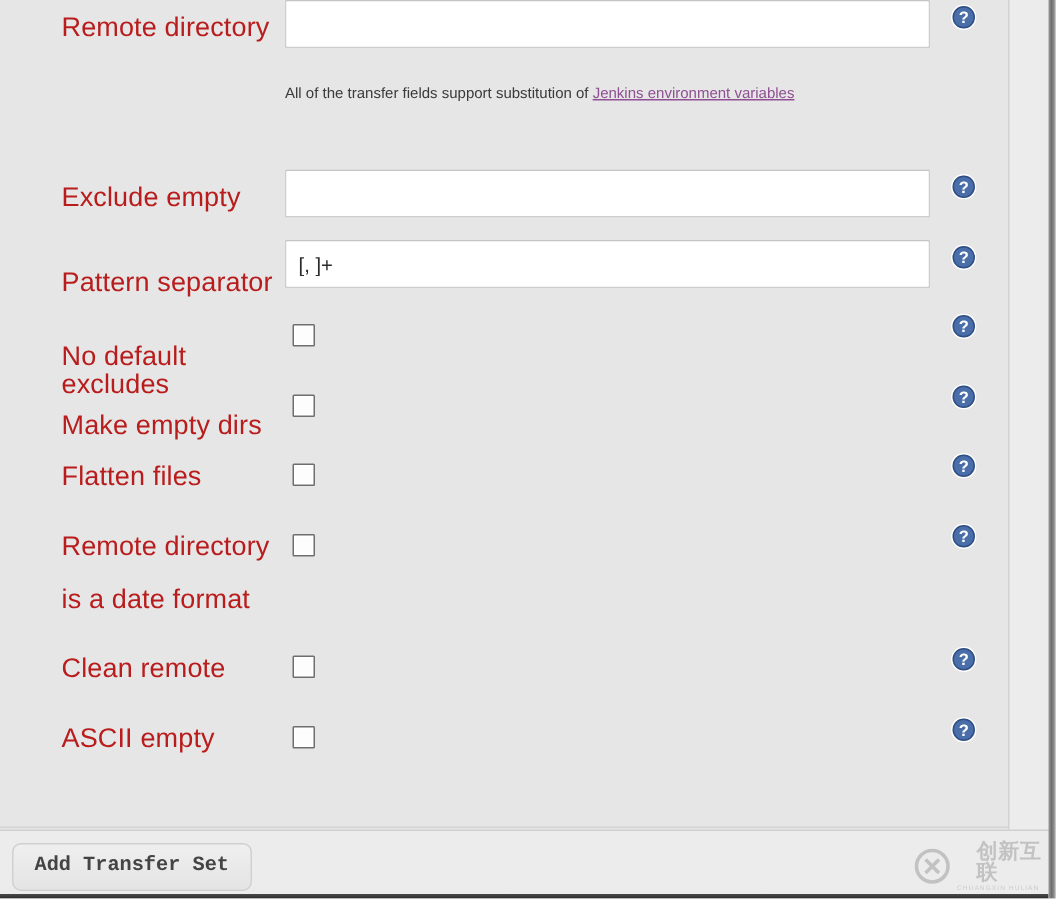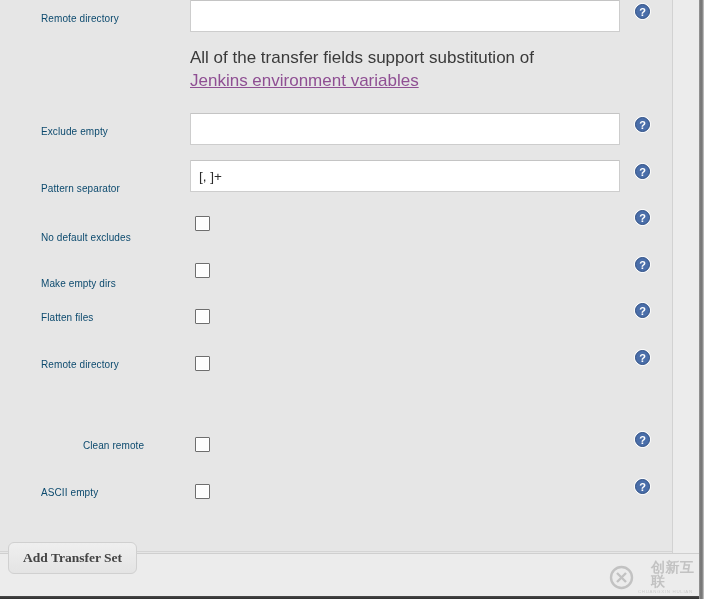--- a/index.html
+++ b/index.html
@@ -50,22 +50,22 @@
   .row {
     position: absolute;
     left: 0;
     width: 672px;
   }
   .row-label {
     position: absolute;
     left: 41px;
     top: 0;
     width: 145px;
-    font-size: 10px;
-    color: #0c4a6e;
+    font-size: 18px;
+    color: #b91c1c;
     line-height: 19px;
     letter-spacing: .1px;
   }
   .row-label .l2 {
     display: block;
     margin-top: 16px;
   }
 
   
   .text-input {
@@ -114,22 +114,22 @@
     cursor: pointer;
   }
   .help-icon svg { display: block; }
 
   
   #transfer-note {
     position: absolute;
     left: 190px;
     top: 46px;
     width: 400px;
-    font-size: 17px;
-    line-height: 23px;
+    font-size: 10px;
+    line-height: 33px;
     color: #3a3a3a;
   }
   #transfer-note a {
     color: #8f4f93;
     text-decoration: underline;
   }
 
   
   #bottom-bar {
     position: absolute;
@@ -145,28 +145,28 @@
     position: absolute;
     left: 0;
     top: 551px;
     width: 672px;
     height: 1px;
     background: #d4d4d4;
   }
   #add-transfer-set-button {
     position: absolute;
     left: 8px;
-    top: 542px;
+    top: 562px;
     height: 32px;
     padding: 0 14px;
     background: linear-gradient(to bottom,#efefef 0%, #e4e4e4 100%);
     border: 1px solid #d0d0d0;
     border-radius: 6px;
     box-sizing: border-box;
-    font-family: Liberation Serif, serif;
+    font-family: Liberation Mono, monospace;
     font-size: 13.5px;
     font-weight: bold;
     color: #444444;
     cursor: pointer;
     line-height: 30px;
     white-space: nowrap;
   }
   #bottom-underline {
     position: absolute;
     left: 0;
@@ -290,33 +290,34 @@
         <circle cx="8.5" cy="8.5" r="8" fill="#e9eef5" stroke="#ffffff" stroke-width="1"></circle>
         <circle cx="8.5" cy="8.5" r="7" fill="#4a6ea9" stroke="#2f4f84" stroke-width="1"></circle>
         <text x="8.5" y="12.6" font-family="Liberation Sans, sans-serif" font-size="11" font-weight="bold" fill="#ffffff" text-anchor="middle">?</text>
       </svg>
     </span>
   </div>
 
   <div class="row" style="top:355px;">
     <div class="row-label" style="top:0px;">
       <span>Remote directory</span>
+      <span class="l2">is a date format</span>
     </div>
     <input class="cbox" type="checkbox" style="top: 1px;">
     <span class="help-icon" style="top:-6px;">
       <svg viewBox="0 0 17 17" width="17" height="17">
         <circle cx="8.5" cy="8.5" r="8" fill="#e9eef5" stroke="#ffffff" stroke-width="1"></circle>
         <circle cx="8.5" cy="8.5" r="7" fill="#4a6ea9" stroke="#2f4f84" stroke-width="1"></circle>
         <text x="8.5" y="12.6" font-family="Liberation Sans, sans-serif" font-size="11" font-weight="bold" fill="#ffffff" text-anchor="middle">?</text>
       </svg>
     </span>
   </div>
 
   <div class="row" style="top:436px;">
-    <div class="row-label" style="top:0px;text-align:center;">Clean remote</div>
+    <div class="row-label" style="top:0px;">Clean remote</div>
     <input class="cbox" type="checkbox" style="top: 1px;">
     <span class="help-icon" style="top:-5px;">
       <svg viewBox="0 0 17 17" width="17" height="17">
         <circle cx="8.5" cy="8.5" r="8" fill="#e9eef5" stroke="#ffffff" stroke-width="1"></circle>
         <circle cx="8.5" cy="8.5" r="7" fill="#4a6ea9" stroke="#2f4f84" stroke-width="1"></circle>
         <text x="8.5" y="12.6" font-family="Liberation Sans, sans-serif" font-size="11" font-weight="bold" fill="#ffffff" text-anchor="middle">?</text>
       </svg>
     </span>
   </div>
 

